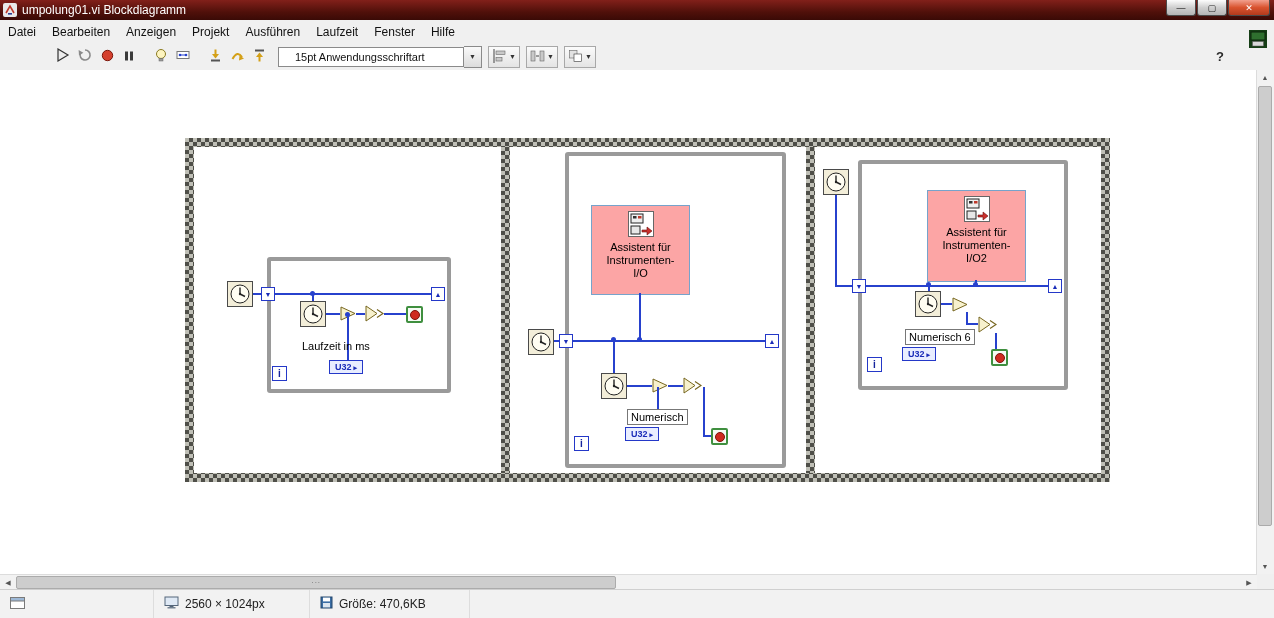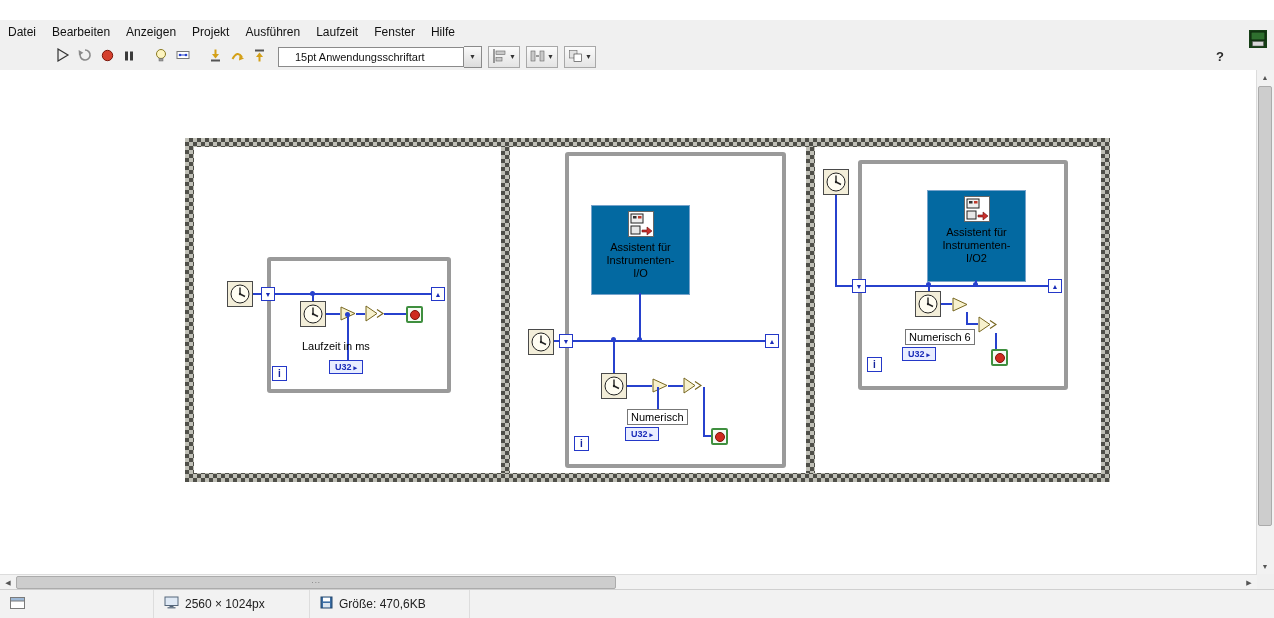--- a/index.html
+++ b/index.html
@@ -26,21 +26,21 @@
   .canvas{position:absolute;left:0;top:70px;width:1257px;height:504px;background:#fff;overflow:hidden;}
   .checker{background:conic-gradient(#4e4e48 90deg,#bfbfb6 90deg 180deg,#4e4e48 180deg 270deg,#bfbfb6 270deg);background-size:8px 8px;}
   .sequence{position:absolute;left:185px;top:68px;width:925px;height:344px;}
   .seq-inner{position:absolute;left:9px;top:9px;right:9px;bottom:9px;background:#fff;}
   .seq-divider{position:absolute;top:9px;bottom:9px;width:9px;}
   .loop{position:absolute;border:4px solid #9a9a9a;border-radius:3px;}
   .wire{position:absolute;background:#2741cd;}
   .dot{position:absolute;width:5px;height:5px;background:#2741cd;border-radius:50%;}
   .tunnel{position:absolute;width:12px;height:12px;background:#fff;border:1px solid #2438c8;display:flex;align-items:center;justify-content:center;font-size:7px;line-height:1;color:#1a2cb8;z-index:3;}
   .clock{position:absolute;width:26px;height:26px;}
-  .express{position:absolute;width:97px;background:#0369a1;border:1px solid #76a3cb;display:flex;flex-direction:column;align-items:center;font-size:11px;color:#000;text-align:center;line-height:13px;}
+  .express{position:absolute;width:97px;background:#fca5a5;border:1px solid #76a3cb;display:flex;flex-direction:column;align-items:center;font-size:11px;color:#000;text-align:center;line-height:13px;}
   .express .evi-icon{margin-top:5px;display:flex;}
   .express .evi-text{margin-top:4px;}
   .express .evi-text span{display:block;}
   .node{position:absolute;display:flex;}
   .stopbtn{position:absolute;width:17px;height:17px;box-sizing:border-box;background:#f6fbf4;border:2px solid #3f8f3f;border-radius:2px;display:flex;align-items:center;justify-content:center;}
   .stopbtn .reddot{width:8px;height:8px;background:#cf2a1f;border:1px solid #7d120b;border-radius:50%;}
   .u32{position:absolute;width:34px;height:14px;box-sizing:border-box;background:#e8edff;border:1px solid #2438c8;display:flex;align-items:center;justify-content:center;gap:2px;font-size:9px;font-weight:bold;color:#1a2cb8;line-height:1;}
   .u32 .tarrow{font-size:7px;}
   .iter{position:absolute;width:15px;height:15px;box-sizing:border-box;background:#fff;border:1px solid #2438c8;display:flex;align-items:center;justify-content:center;font-size:10px;font-weight:bold;color:#16249c;}
   .freelabel{position:absolute;font-size:11px;color:#000;white-space:nowrap;z-index:2;}
@@ -57,20 +57,35 @@
   .zoom{position:absolute;right:10px;top:589px;height:29px;display:flex;align-items:center;gap:8px;font-size:12px;color:#222;}
   .zoom-btn{width:16px;height:16px;border:1px solid #8a8a8a;border-radius:50%;display:flex;align-items:center;justify-content:center;font-size:11px;line-height:1;color:#444;background:#fafafa;box-sizing:border-box;}
   .zoom-track{position:relative;width:85px;height:4px;background:#d8d8d8;border:1px solid #bdbdbd;border-radius:2px;}
   .zoom-thumb{position:absolute;left:44%;top:-6px;width:8px;height:15px;background:linear-gradient(#fcfcfc,#d9d9d9);border:1px solid #8a8a8a;border-radius:2px;}
 </style>
 </head>
 <body>
 
 <div class="window">
 
+  <div class="titlebar">
+    <span class="app-icon">
+      <svg width="14" height="14" viewBox="0 0 14 14">
+          <rect width="14" height="14" rx="2" fill="#e9e9e9"></rect>
+          <path d="M3 10 L7 3 L11 10" stroke="#c0392b" fill="none" stroke-width="1.6"></path>
+          <rect x="5" y="10" width="4" height="1.6" fill="#2c3e94"></rect>
+        </svg>
+    </span>
+    <span>umpolung01.vi Blockdiagramm</span>
+    <span class="win-btns">
+      <span class="win-btn">—</span>
+      <span class="win-btn">▢</span>
+      <span class="win-btn close">✕</span>
+    </span>
+  </div>
 
   <div class="menubar">
     <span class="menu-item">Datei</span>
     <span class="menu-item">Bearbeiten</span>
     <span class="menu-item">Anzeigen</span>
     <span class="menu-item">Projekt</span>
     <span class="menu-item">Ausführen</span>
     <span class="menu-item">Laufzeit</span>
     <span class="menu-item">Fenster</span>
     <span class="menu-item">Hilfe</span>

